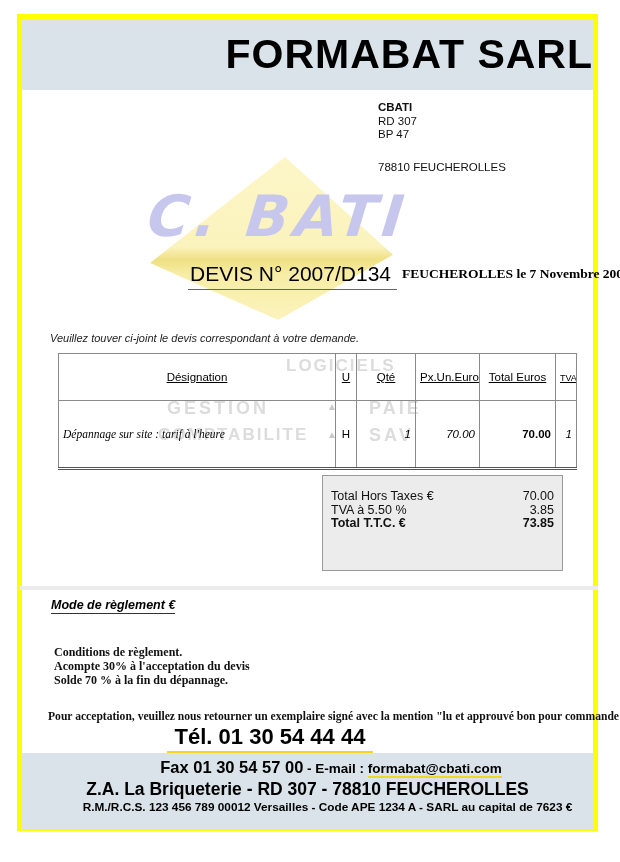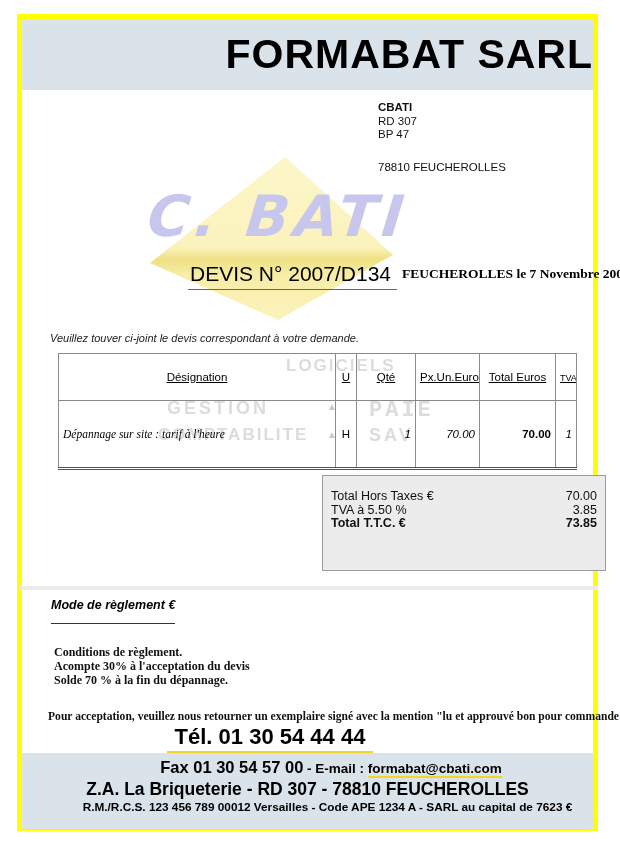--- a/index.html
+++ b/index.html
@@ -15,21 +15,21 @@
   
   .diamond{position:absolute;left:150px;top:157px;width:243px;height:163px;
     background:linear-gradient(#fcf6c8 0%,#fbf3bd 55%,#efe084 63%,#f7eda6 72%,#fbf3bd 100%);
     clip-path:polygon(55.6% 0%,100% 60%,52.7% 100%,0% 65%);z-index:0;}
   .logo-wm{position:absolute;left:148px;top:183px;width:290px;z-index:1;
     font-family:"DejaVu Sans",sans-serif;font-weight:bold;font-style:italic;
     font-size:57px;letter-spacing:5px;color:#c7c7ee;transform:skewX(-6deg);white-space:nowrap;}
   .gray-wm{position:absolute;z-index:0;color:#dcdcdc;font-weight:bold;white-space:nowrap;}
   .wm-logiciels{left:286px;top:356px;font-size:17px;letter-spacing:2px;}
   .wm-gestion{left:167px;top:398px;font-size:18px;letter-spacing:3px;}
-  .wm-paie{left:369px;top:398px;font-size:22px;letter-spacing:3px;font-family:Liberation Mono, monospace;}
+  .wm-paie{left:369px;top:398px;font-size:18px;letter-spacing:3px;}
   .wm-compta{left:158px;top:425px;font-size:17px;letter-spacing:2px;}
   .wm-sav{left:369px;top:425px;font-size:18px;letter-spacing:3px;}
   .wm-tri{color:#c9c9c9;font-size:10px;letter-spacing:0;}
   .wm-tri.t1{left:327px;top:401px;}
   .wm-tri.t2{left:327px;top:429px;}
   .devis-title{position:absolute;left:188px;top:262px;z-index:2;
     font-family:Liberation Sans, sans-serif;font-size:21px;color:#000;
     border-bottom:1.5px solid #666;padding:0 6px 3px 2px;}
   .place-date{position:absolute;left:402px;top:266px;z-index:2;width:190px;
     font-family:"Liberation Serif",serif;font-weight:bold;font-size:13.5px;white-space:nowrap;}
@@ -41,28 +41,28 @@
   table.items th{height:46px;font-weight:normal;font-size:11.5px;vertical-align:middle;text-align:center;}
   table.items th span,{text-decoration:underline;}
   table.items th .hdr{text-decoration:underline;}
   table.items th.tva-h .hdr{font-size:9px;}
   table.items td{height:66px;font-size:11.5px;vertical-align:middle;border-bottom:3px double #555;}
   td.desig{font-family:"Liberation Serif",serif;font-style:italic;font-size:12.5px;text-align:left;padding-left:6px;}
   td.unit{text-align:center;}
   td.qty,td.pxun,td.tvacell{font-style:italic;text-align:right;padding-right:6px;}
   td.total{font-weight:bold;text-align:right;padding-right:6px;}
   
-  .totals{position:absolute;left:322px;top:475px;width:284px;height:96px;background:#ececec;
+  .totals{position:absolute;left:322px;top:475px;width:241px;height:96px;background:#ececec;
     border:1px solid #9a9a9a;box-sizing:border-box;padding:14px 8px 6px 8px;font-size:12.5px;color:#111;z-index:2;}
   .totals .trow{display:flex;justify-content:space-between;line-height:13.5px;}
   .totals .trow.bold{font-weight:bold;}
   .totals .frf{margin-top:18px;text-align:right;font-weight:bold;}
   .hr-light{position:absolute;left:20px;top:586px;width:578px;height:4px;background:#ebebeb;}
   .mode{position:absolute;left:51px;top:598px;font-weight:bold;font-style:italic;font-size:12.5px;
-    border-bottom:1.3px solid #333;padding-bottom:11px;}
+    border-bottom:1.3px solid #333;padding-bottom:1px;}
   .conditions{position:absolute;left:54px;top:646px;font-family:"Liberation Serif",serif;
     font-weight:bold;font-size:12px;line-height:13.8px;color:#111;}
   .acceptance{position:absolute;left:48px;top:710px;width:528px;font-family:"Liberation Serif",serif;
     font-weight:bold;font-size:11.6px;white-space:nowrap;color:#111;}
   .tel{position:absolute;left:0;top:724px;width:540px;text-align:center;}
   .tel span{display:inline-block;font-size:22px;font-weight:bold;border-bottom:3px solid #f0d726;padding:0 8px 1px 8px;}
   .band.footer{left:22px;top:753px;width:571px;height:77px;text-align:center;color:#000;}
   .foot-line1{margin-top:4px;font-weight:bold;font-size:16.5px;line-height:20px;margin-left:47px;}
   .foot-line1 .small{font-size:13.5px;}
   .foot-line1 .email{border-bottom:2px solid #f0d726;padding-bottom:0px;}

